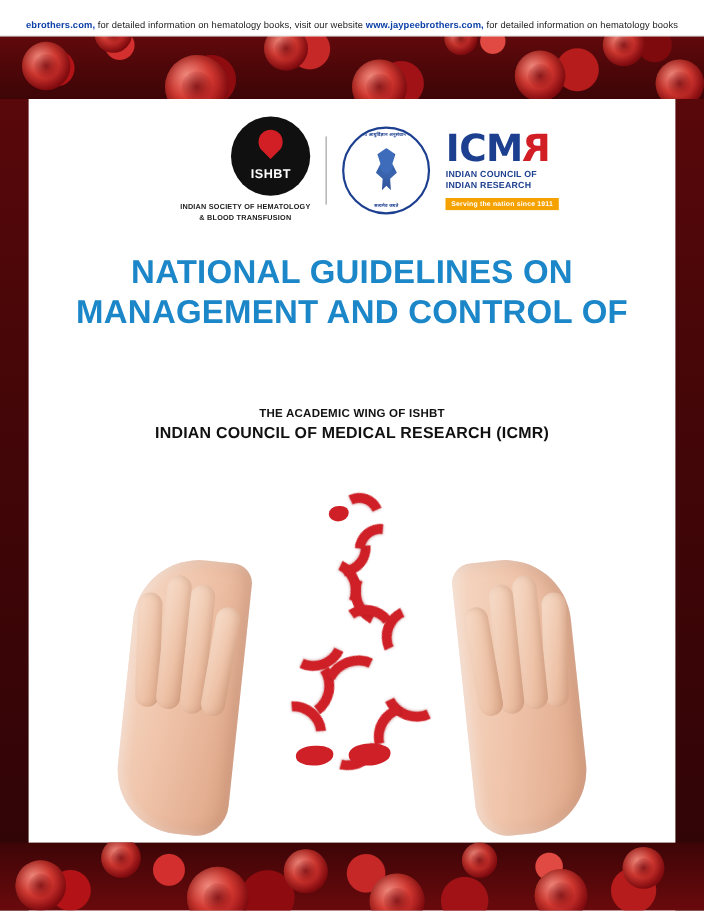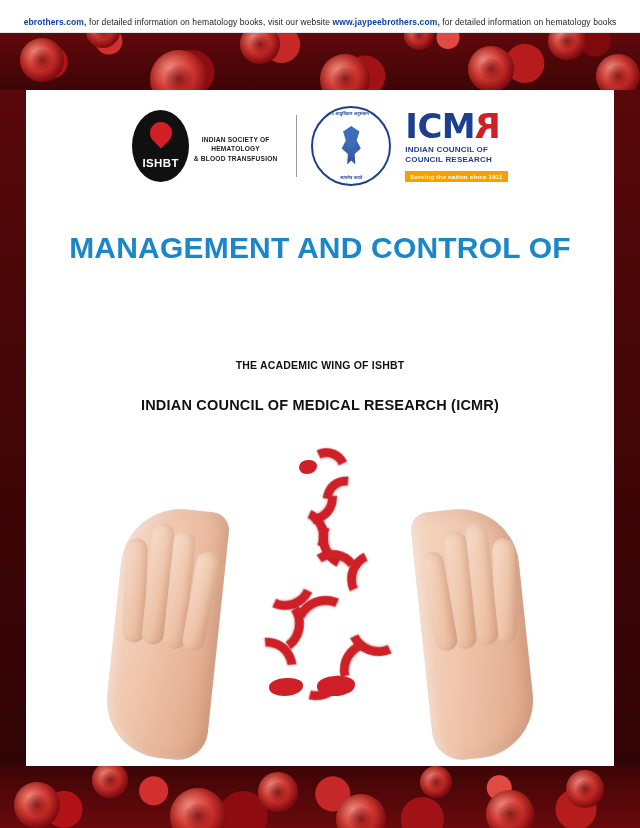--- a/index.html
+++ b/index.html
@@ -136,22 +136,22 @@
     width: 588px;
     display: flex;
     align-items: center;
     justify-content: center;
     gap: 14px;
   }
 
   .ishbt-block {
     width: 150px;
     display: flex;
-    flex-direction: row;
-    align-items: center;
+    flex-direction: column;
+    align-items: flex-end;
   }
   .ishbt-logo {
     position: relative;
     width: 72px;
     height: 72px;
     border-radius: 50%;
     background: #101010;
     display: flex;
     align-items: flex-end;
     justify-content: center;
@@ -287,27 +287,27 @@
     width: 520px;
     text-align: center;
     color: #111111;
   }
   .org-1 {
     font-size: 14.5px;
     font-weight: bold;
     letter-spacing: 0.2px;
   }
   .org-2 {
-    margin-top: 1px;
+    margin-top: 12px;
     font-size: 10.5px;
     font-weight: bold;
     letter-spacing: 0.2px;
   }
   .org-3 {
-    margin-top: 26px;
+    margin-top: 4px;
     font-size: 14.5px;
     font-weight: bold;
     letter-spacing: 0.2px;
   }
 
   
   .art {
     position: absolute;
     top: 330px;
     left: 0;
@@ -445,28 +445,29 @@
       <div class="icmr-seal">
         <div class="ring-text">भारतीय आयुर्विज्ञान अनुसंधान परिषद</div>
         <div class="emblem"></div>
         <div class="ring-text bottom">सत्यमेव जयते</div>
       </div>
 
       <div class="icmr-block">
         <div class="icmr-mark"><span>ICM</span><span class="r-flip">R</span></div>
         <div class="icmr-sub">
           <div>INDIAN COUNCIL OF</div>
-          <div>COUNCIL RESEARCH</div>
+          <div>INDIAN RESEARCH</div>
         </div>
         <div><span class="icmr-tag">Serving the nation since 1911</span></div>
       </div>
 
     </div>
 
     <div class="title-wrap">
+      <div class="main-title">NATIONAL GUIDELINES ON</div>
       <div class="main-title">MANAGEMENT AND CONTROL OF</div>
     </div>
 
     <div class="org-wrap">
       <div class="org-2">THE ACADEMIC WING OF ISHBT</div>
       <div class="org-3">INDIAN COUNCIL OF MEDICAL RESEARCH (ICMR)</div>
     </div>
 
     <div class="art">
 

